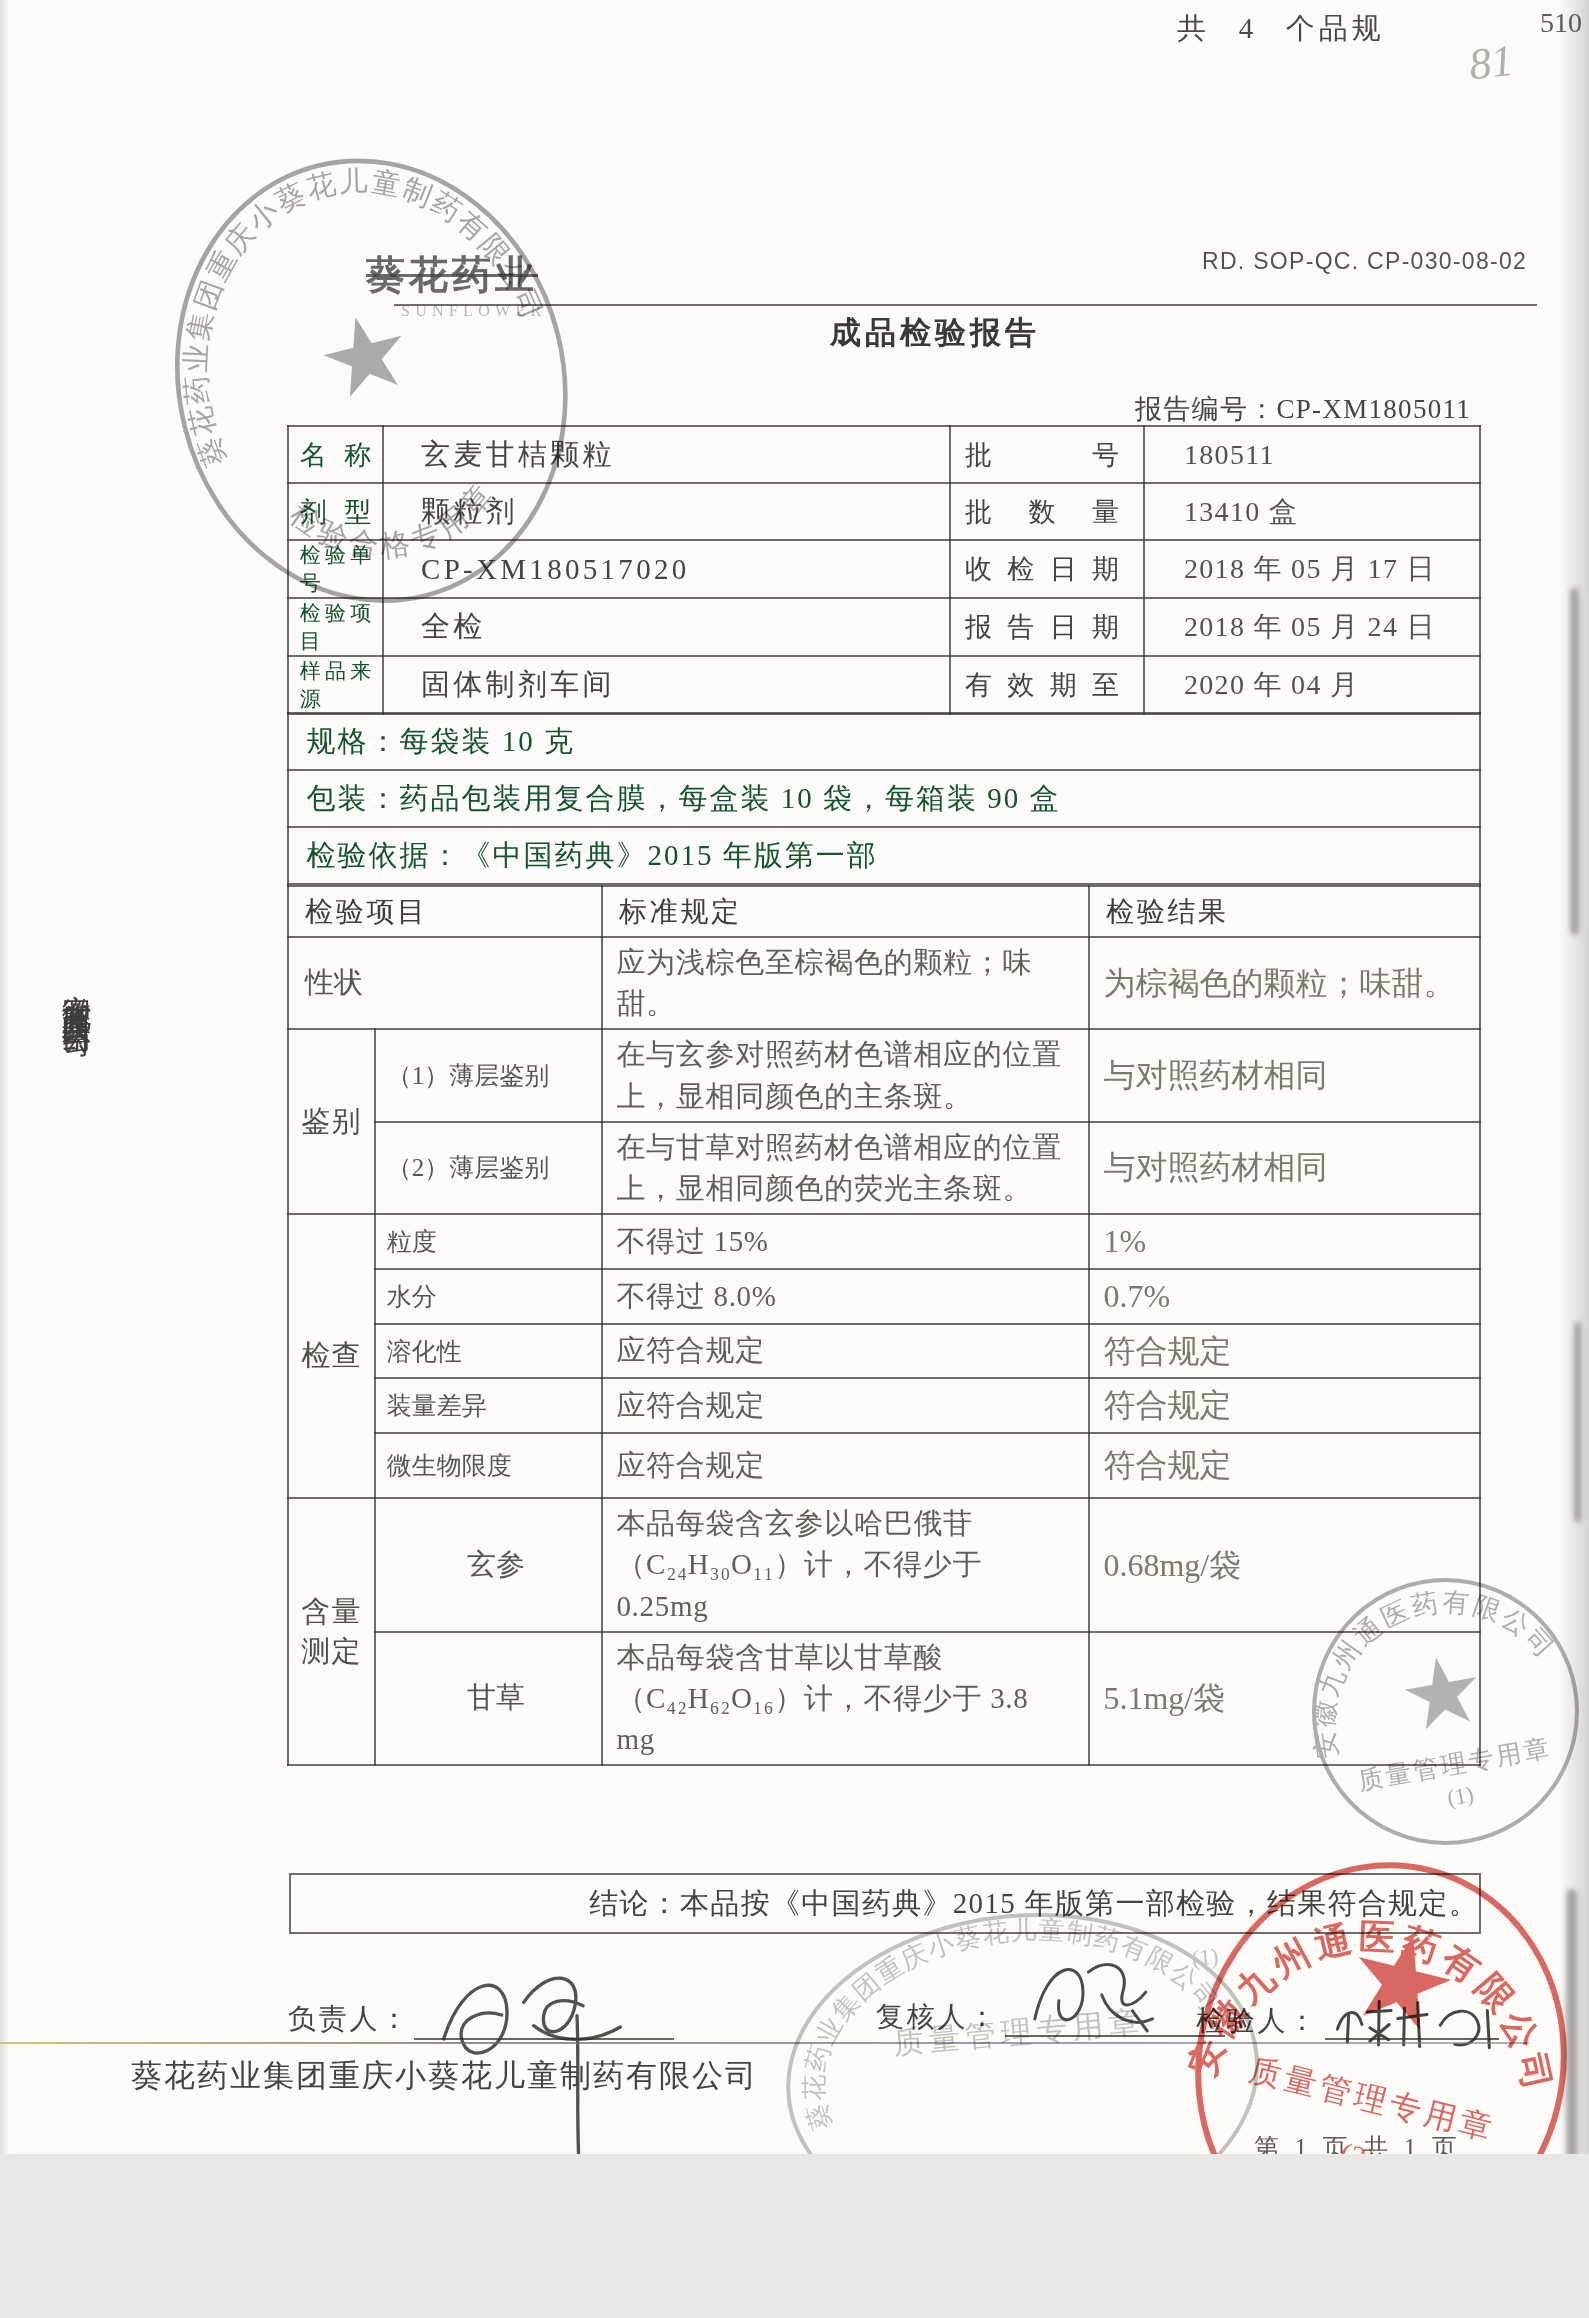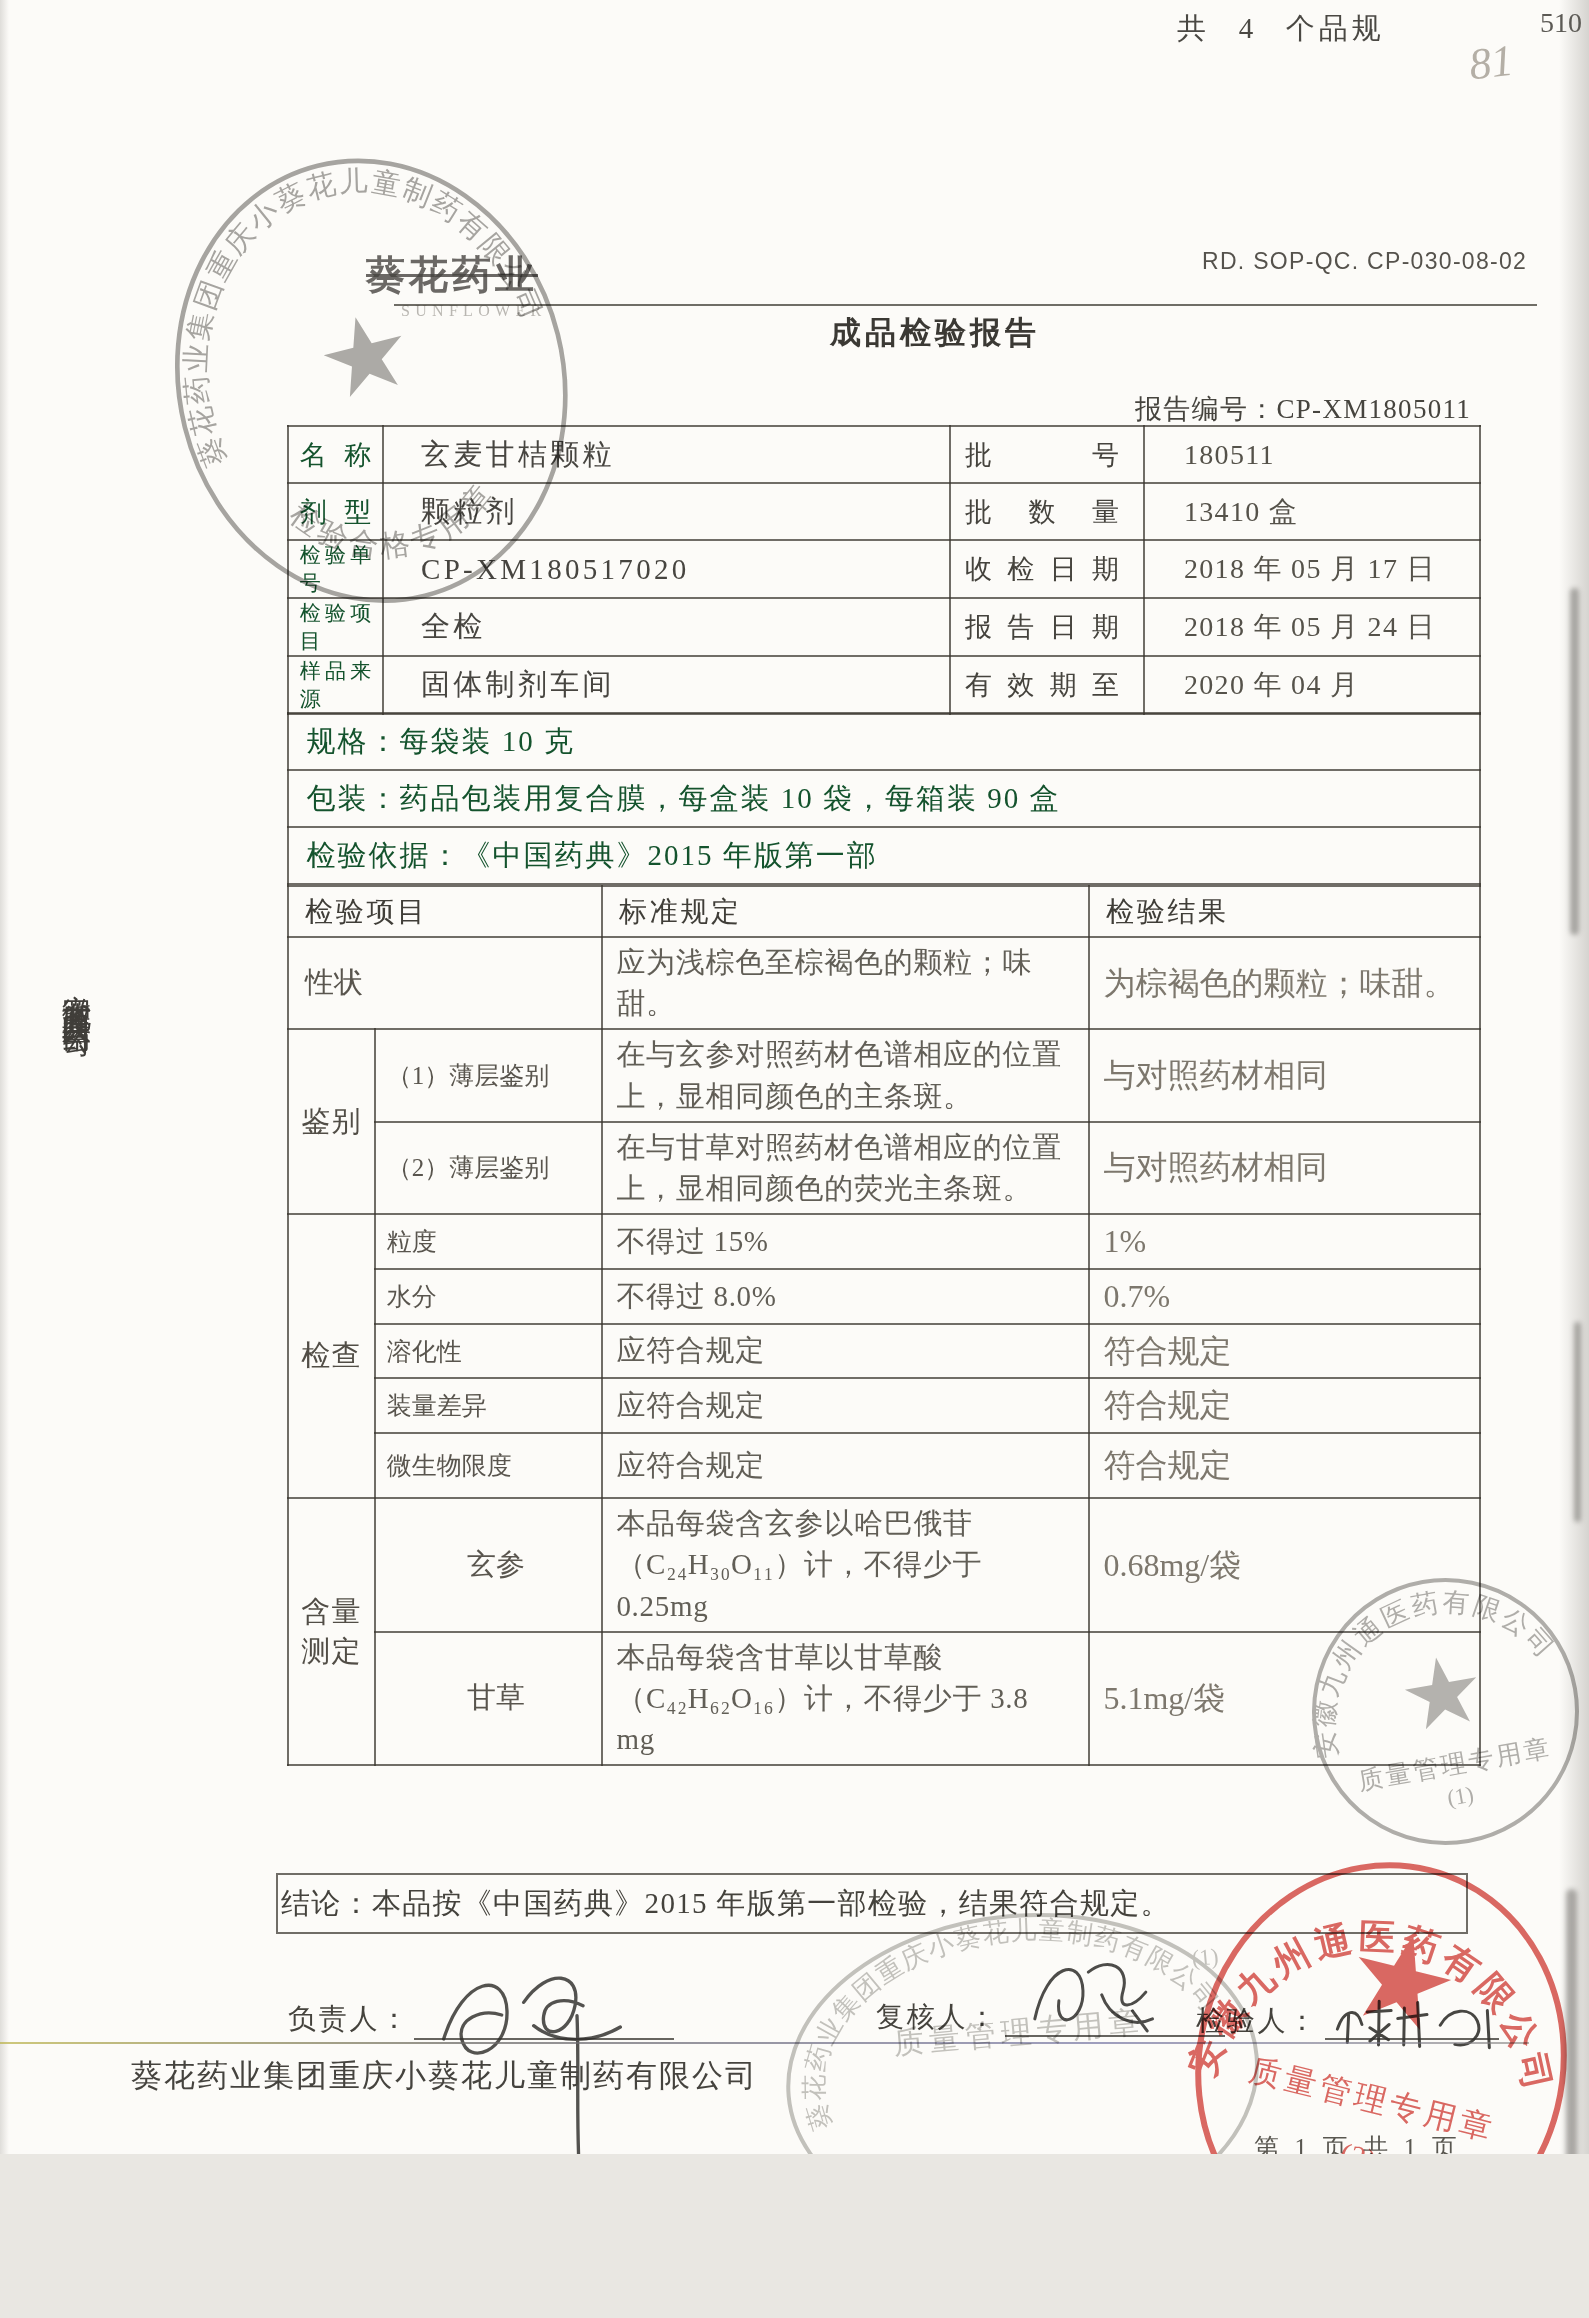--- a/index.html
+++ b/index.html
@@ -201,21 +201,21 @@
     </tr>
     <tr style="height:78px">
       <td class="item big" style="text-align:center;">甘草</td>
       <td class="std">本品每袋含甘草以甘草酸（C₄₂H₆₂O₁₆）计，不得少于 3.8 mg</td>
       <td class="res">5.1mg/袋</td>
     </tr>
   </tbody>
     </table>
 
 
-  <div class="abs conc" style="left:276px;top:1873px;width:1192px;height:61px;box-sizing:border-box;border:2px solid rgba(58,54,47,.72);display:flex;align-items:center;padding-left:3px;">
+  <div class="abs conc" style="left:289px;top:1873px;width:1192px;height:61px;box-sizing:border-box;border:2px solid rgba(58,54,47,.72);display:flex;align-items:center;padding-left:3px;justify-content:flex-end;">
     <span>结论：</span>
       <span>本品按《中国药典》2015 年版第一部检验，结果符合规定。</span>
   </div>
 
   <div class="abs siglabel" style="left:288px;top:2000px;">负责人：</div>
   <div class="abs underline" style="left:414px;top:2038px;width:260px;"></div>
   <svg class="abs" style="left:407px;top:1939px;" width="280" height="280" viewBox="0 0 420 420">
     <g fill="none" stroke="#2e2d2a" stroke-width="5" stroke-linecap="round" opacity=".82">
       <path d="M 55,150 C 85,55 148,48 150,108 C 152,168 92,192 82,150 C 75,120 112,104 142,114"></path>
       <path d="M 175,95 C 212,42 262,50 252,100 C 243,146 200,152 205,115 C 208,92 236,86 264,100"></path>

